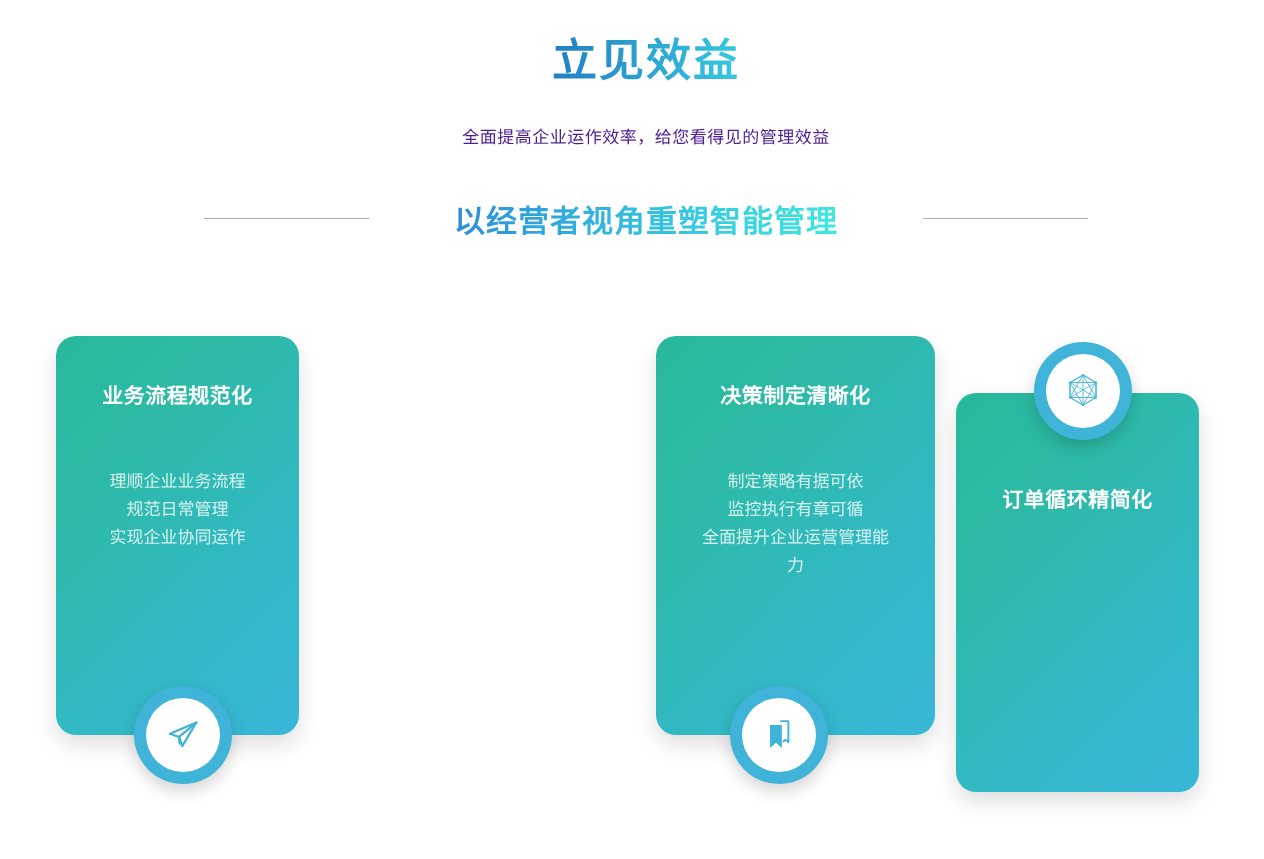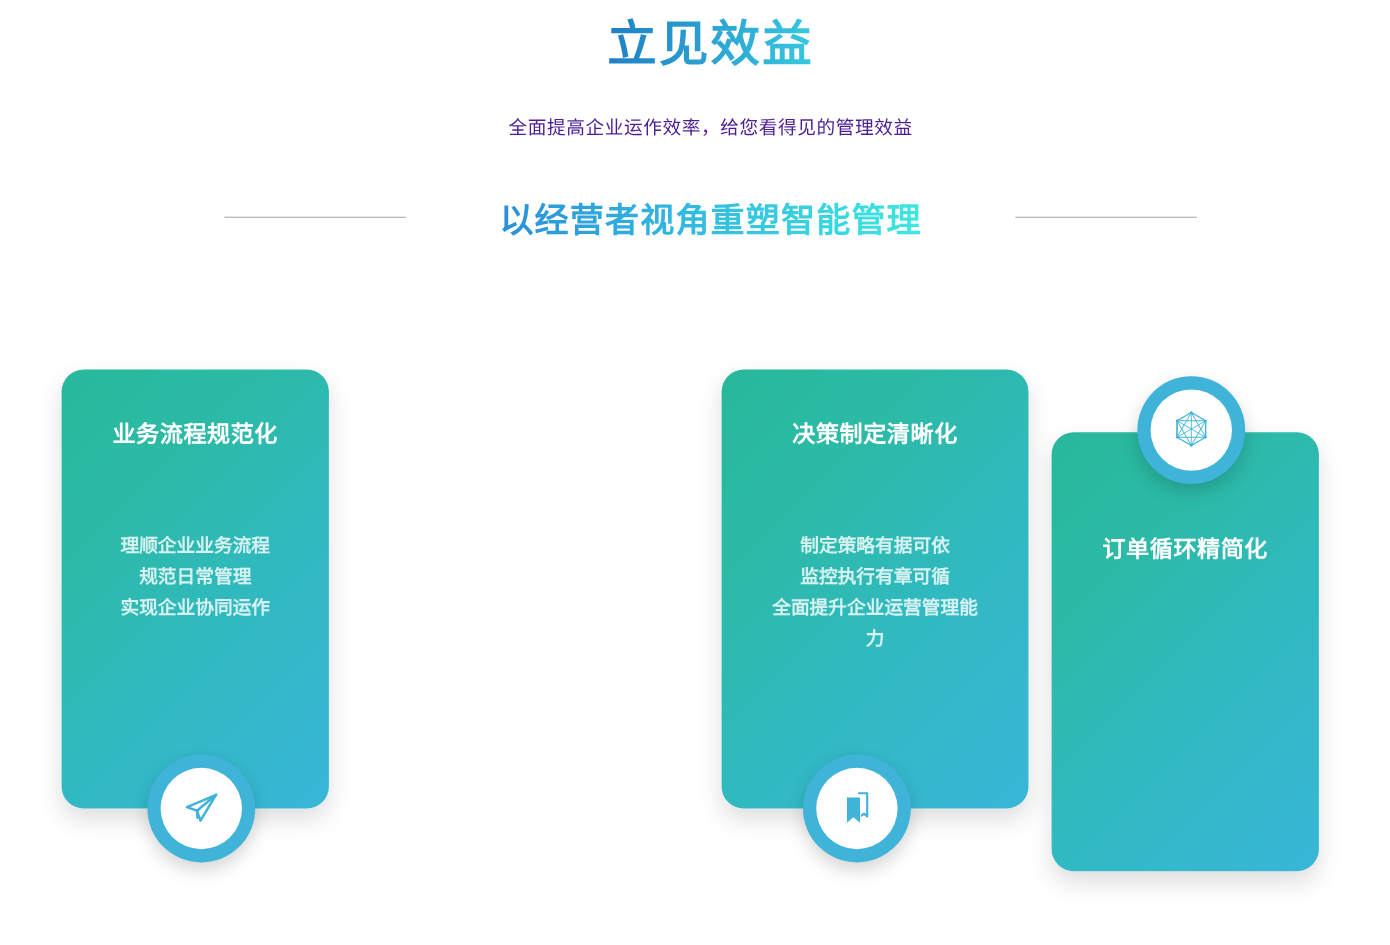--- a/index.html
+++ b/index.html
@@ -11,21 +11,21 @@
     height: 859px;
     background: #ffffff;
     font-family: "Liberation Sans", "DejaVu Sans", sans-serif;
     overflow: hidden;
     position: relative;
   }
 
   
   .page-header {
     text-align: center;
-    padding-top: 12px;
+    padding-top: 33px;
     margin-left: 28px;
   }
   .main-title {
     font-size: 45px;
     font-weight: bold;
     letter-spacing: 2px;
     margin: 0;
     line-height: 1.25;
     background: linear-gradient(90deg, #1f7fc4 0%, #2a9fd0 45%, #37c9e0 100%);
     -webkit-background-clip: text;
@@ -110,23 +110,23 @@
     letter-spacing: 0.5px;
     margin: 0;
     line-height: 1.3;
     position: absolute;
     left: 16px;
     right: 16px;
   }
   .card-body {
     color: rgba(255, 255, 255, 0.80);
     font-size: 17px;
-    font-weight: bold;
+    font-weight: normal;
     line-height: 28px;
-    margin: 15px;
+    margin: 0;
     position: absolute;
     left: 10px;
     right: 10px;
   }
   
   .slot-0 .card-title, .slot-2 .card-title { top: 46px; }
   .slot-0 .card-body,  .slot-2 .card-body  { top: 132px; }
   
   .slot-1 .card-title, .slot-3 .card-title { top: 93px; }
   .slot-1 .card-body,  .slot-3 .card-body  { top: 178px; }

